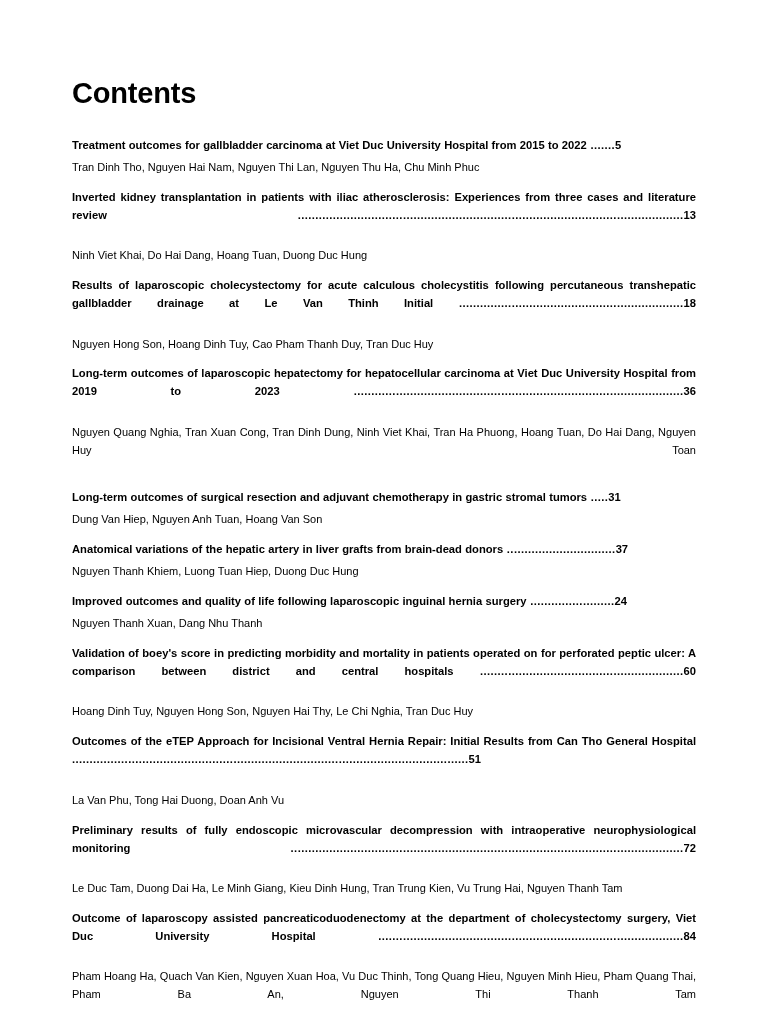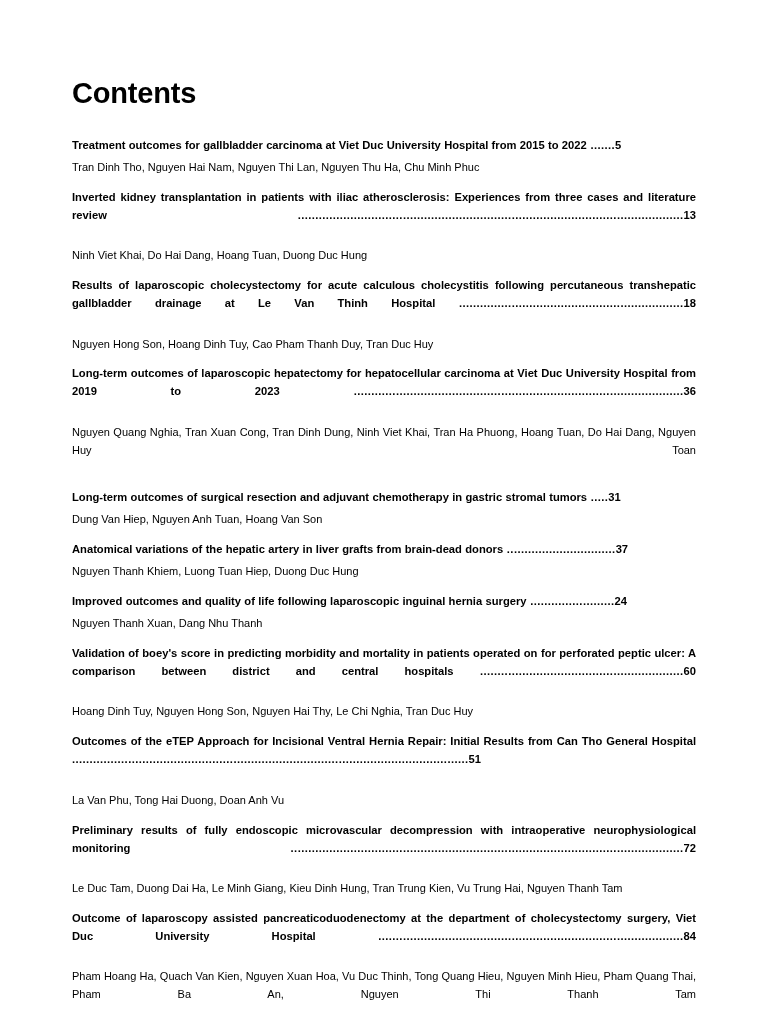--- a/index.html
+++ b/index.html
@@ -86,21 +86,21 @@
       <p class="entry-title"><span>Treatment outcomes for gallbladder carcinoma at Viet Duc University Hospital from 2015 to 2022</span><span class="leader"> .......</span><span class="page-num">5</span></p>
       <p class="entry-authors">Tran Dinh Tho, Nguyen Hai Nam, Nguyen Thi Lan, Nguyen Thu Ha, Chu Minh Phuc</p>
     </div>
 
     <div class="toc-entry">
       <p class="entry-title justify-all"><span>Inverted kidney transplantation in patients with iliac atherosclerosis: Experiences from three cases and literature review</span><span class="leader"> ..............................................................................................................</span><span class="page-num">13</span></p>
       <p class="entry-authors">Ninh Viet Khai, Do Hai Dang, Hoang Tuan, Duong Duc Hung</p>
     </div>
 
     <div class="toc-entry">
-      <p class="entry-title justify-all"><span>Results of laparoscopic cholecystectomy for acute calculous cholecystitis following percutaneous transhepatic gallbladder drainage at Le Van Thinh Hospital</span><span class="leader"> ................................................................</span><span class="page-num">18</span></p>
+      <p class="entry-title justify-all"><span>Results of laparoscopic cholecystectomy for acute calculous cholecystitis following percutaneous transhepatic gallbladder drainage at Le Van Thinh Initial</span><span class="leader"> ................................................................</span><span class="page-num">18</span></p>
       <p class="entry-authors">Nguyen Hong Son, Hoang Dinh Tuy, Cao Pham Thanh Duy, Tran Duc Huy</p>
     </div>
 
     <div class="toc-entry">
       <p class="entry-title justify-all"><span>Long-term outcomes of laparoscopic hepatectomy for hepatocellular carcinoma at Viet Duc University Hospital from 2019 to 2023</span><span class="leader"> ..............................................................................................</span><span class="page-num">36</span></p>
       <p class="entry-authors justify-all">Nguyen Quang Nghia, Tran Xuan Cong, Tran Dinh Dung, Ninh Viet Khai, Tran Ha Phuong, Hoang Tuan, Do Hai Dang, Nguyen Huy Toan</p>
     </div>
 
     <div class="toc-entry">
       <p class="entry-title"><span>Long-term outcomes of surgical resection and adjuvant chemotherapy in gastric stromal tumors</span><span class="leader"> .....</span><span class="page-num">31</span></p>

